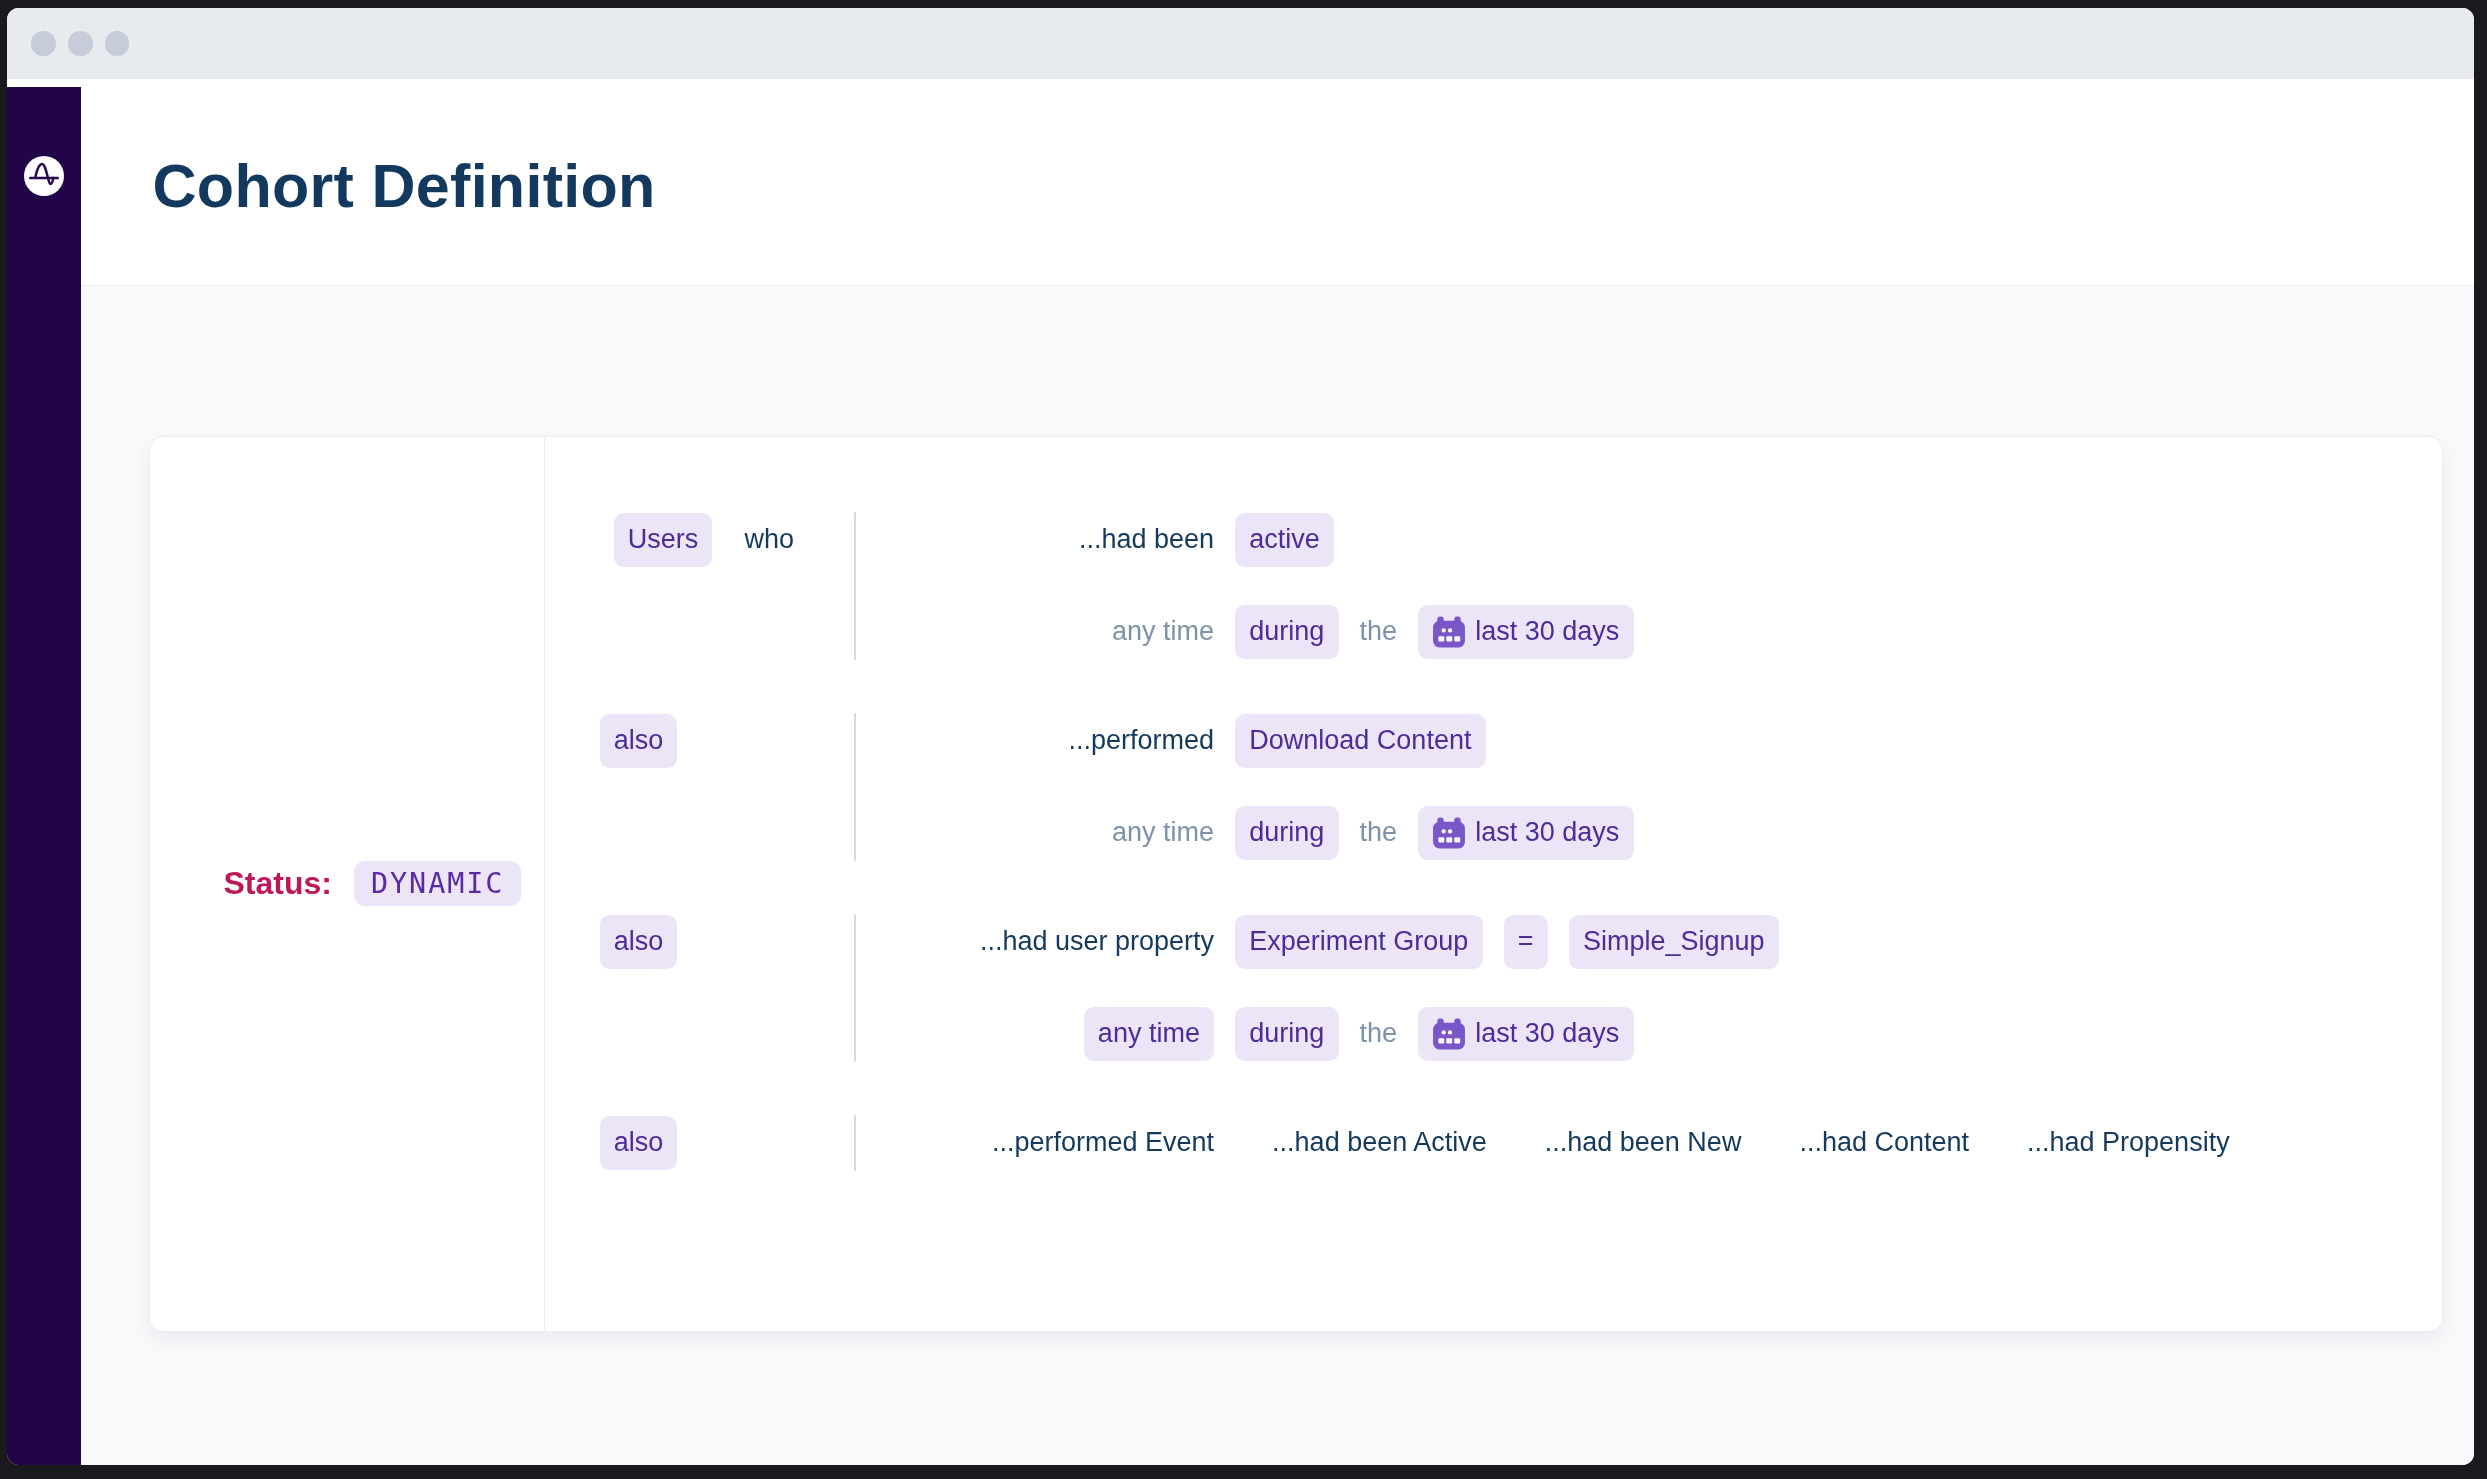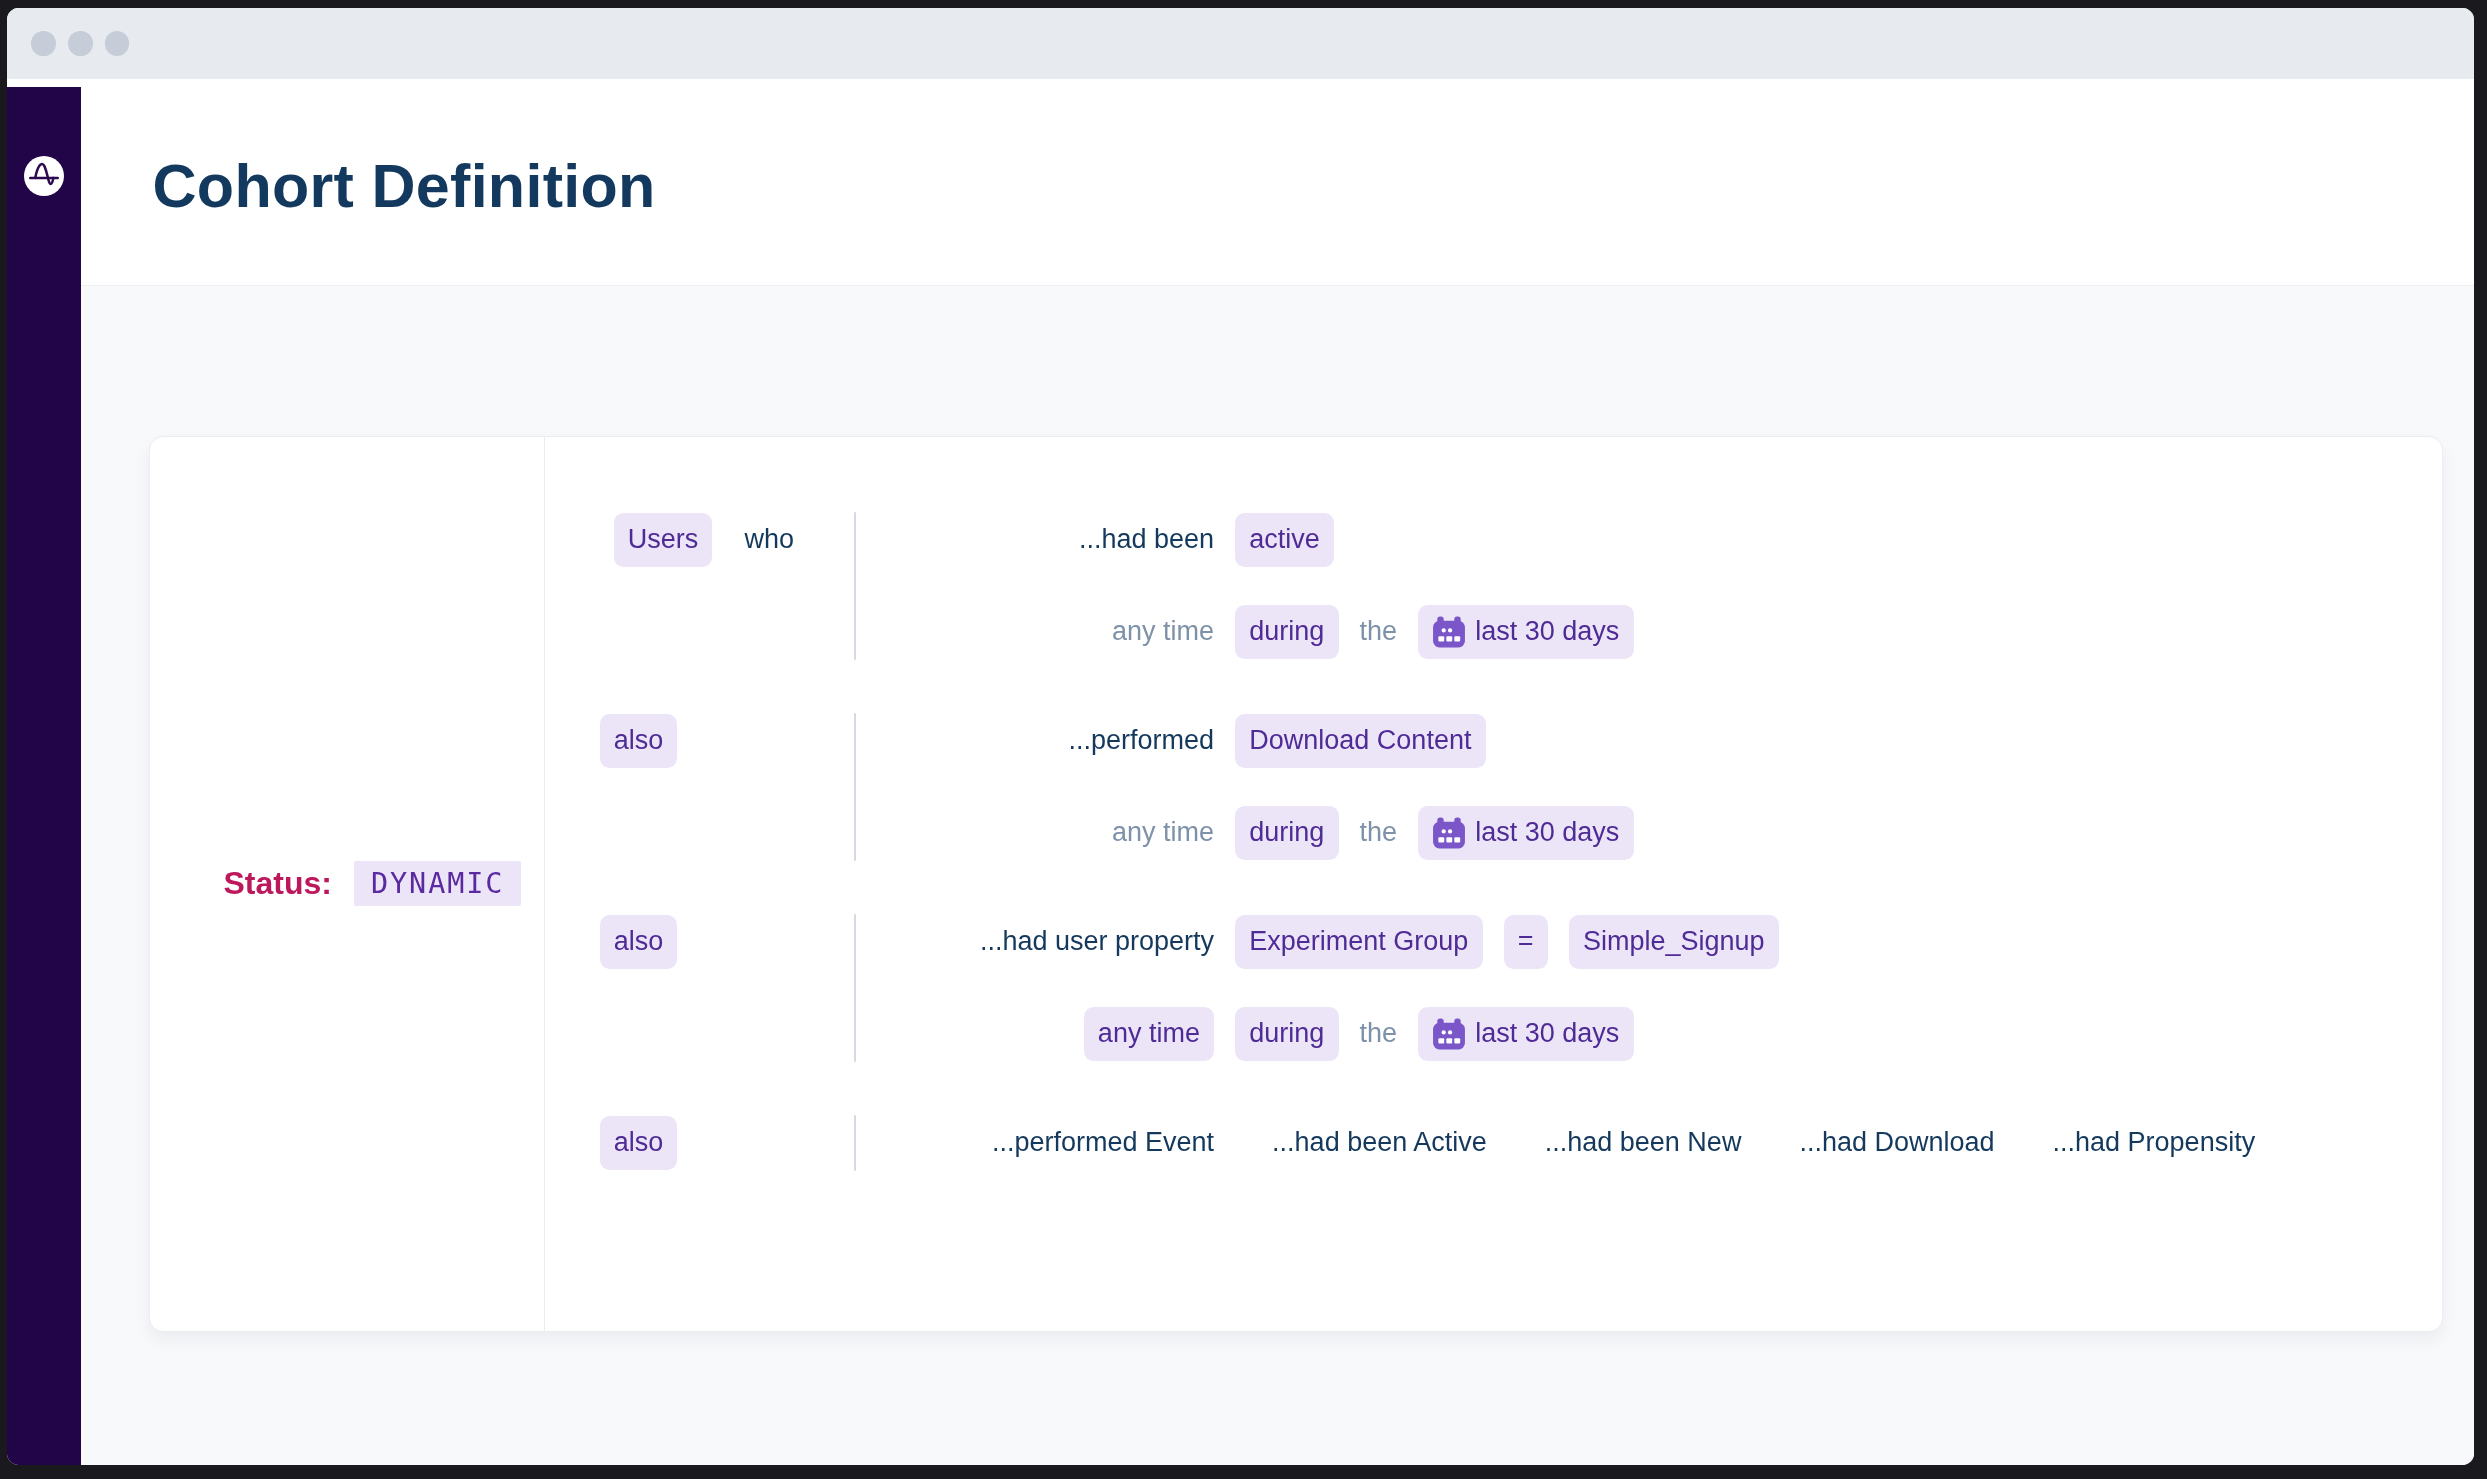--- a/index.html
+++ b/index.html
@@ -39,21 +39,21 @@
     box-shadow:0 7.8px 17px rgba(40,30,80,0.06);
     display:flex; overflow:hidden;
   }
   .status-pane{
     flex:0 0 395px; border-right:1.3px solid #ebebf1;
     display:flex; align-items:center; padding-left:74px; gap:22px;
   }
   .status-label{ font-size:32px; font-weight:700; color:#be185d; }
   .status-badge{
     font-family:"DejaVu Sans Mono", monospace; font-size:28.5px; color:#5b2aa0;
-    background:#ece5f8; border-radius:2px; padding:6px 17px; letter-spacing:1.9px;
+    background:#ece5f8; border-radius:11px; padding:6px 17px; letter-spacing:1.9px;
   }
   .rows{ flex:1; padding:57px 0 0 55px; min-width:0; }
   .row{ display:flex; align-items:stretch; margin-bottom:17px; }
   .row-left{ flex:0 0 254px; }
   .rule{ width:2.6px; background:#d8d8e3; border-radius:1.3px; margin:18px 0; }
   .row-content{ flex:1; min-width:0; }
   .line{ height:92px; display:flex; align-items:center; column-gap:21px; }
   .subject-line{ column-gap:32px;padding-left:14px; }
   .options-line{ column-gap:58px; }
   .lead-box{ flex:0 0 358px; display:flex; justify-content:flex-end; }
@@ -226,21 +226,21 @@
                   </div>
                 </div>
                 <div class="rule"></div>
                 <div class="row-content">
                   <div class="line options-line">
                     <span class="lead-box">
                         <span class="bold-label">...performed Event</span>
                       </span>
                     <span class="bold-label">...had been Active</span>
                     <span class="bold-label">...had been New</span>
-                    <span class="bold-label">...had Download</span>
+                    <span class="bold-label">...had Content</span>
                     <span class="bold-label">...had Propensity</span>
                   </div>
                 </div>
               </div>
 
             </div>
           </div>
         </div>
       </div>
 

